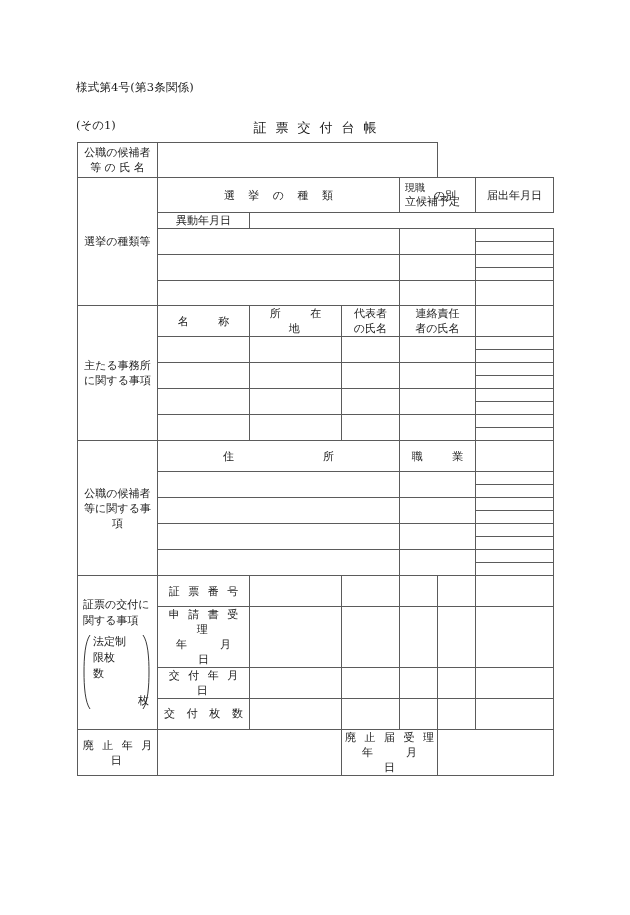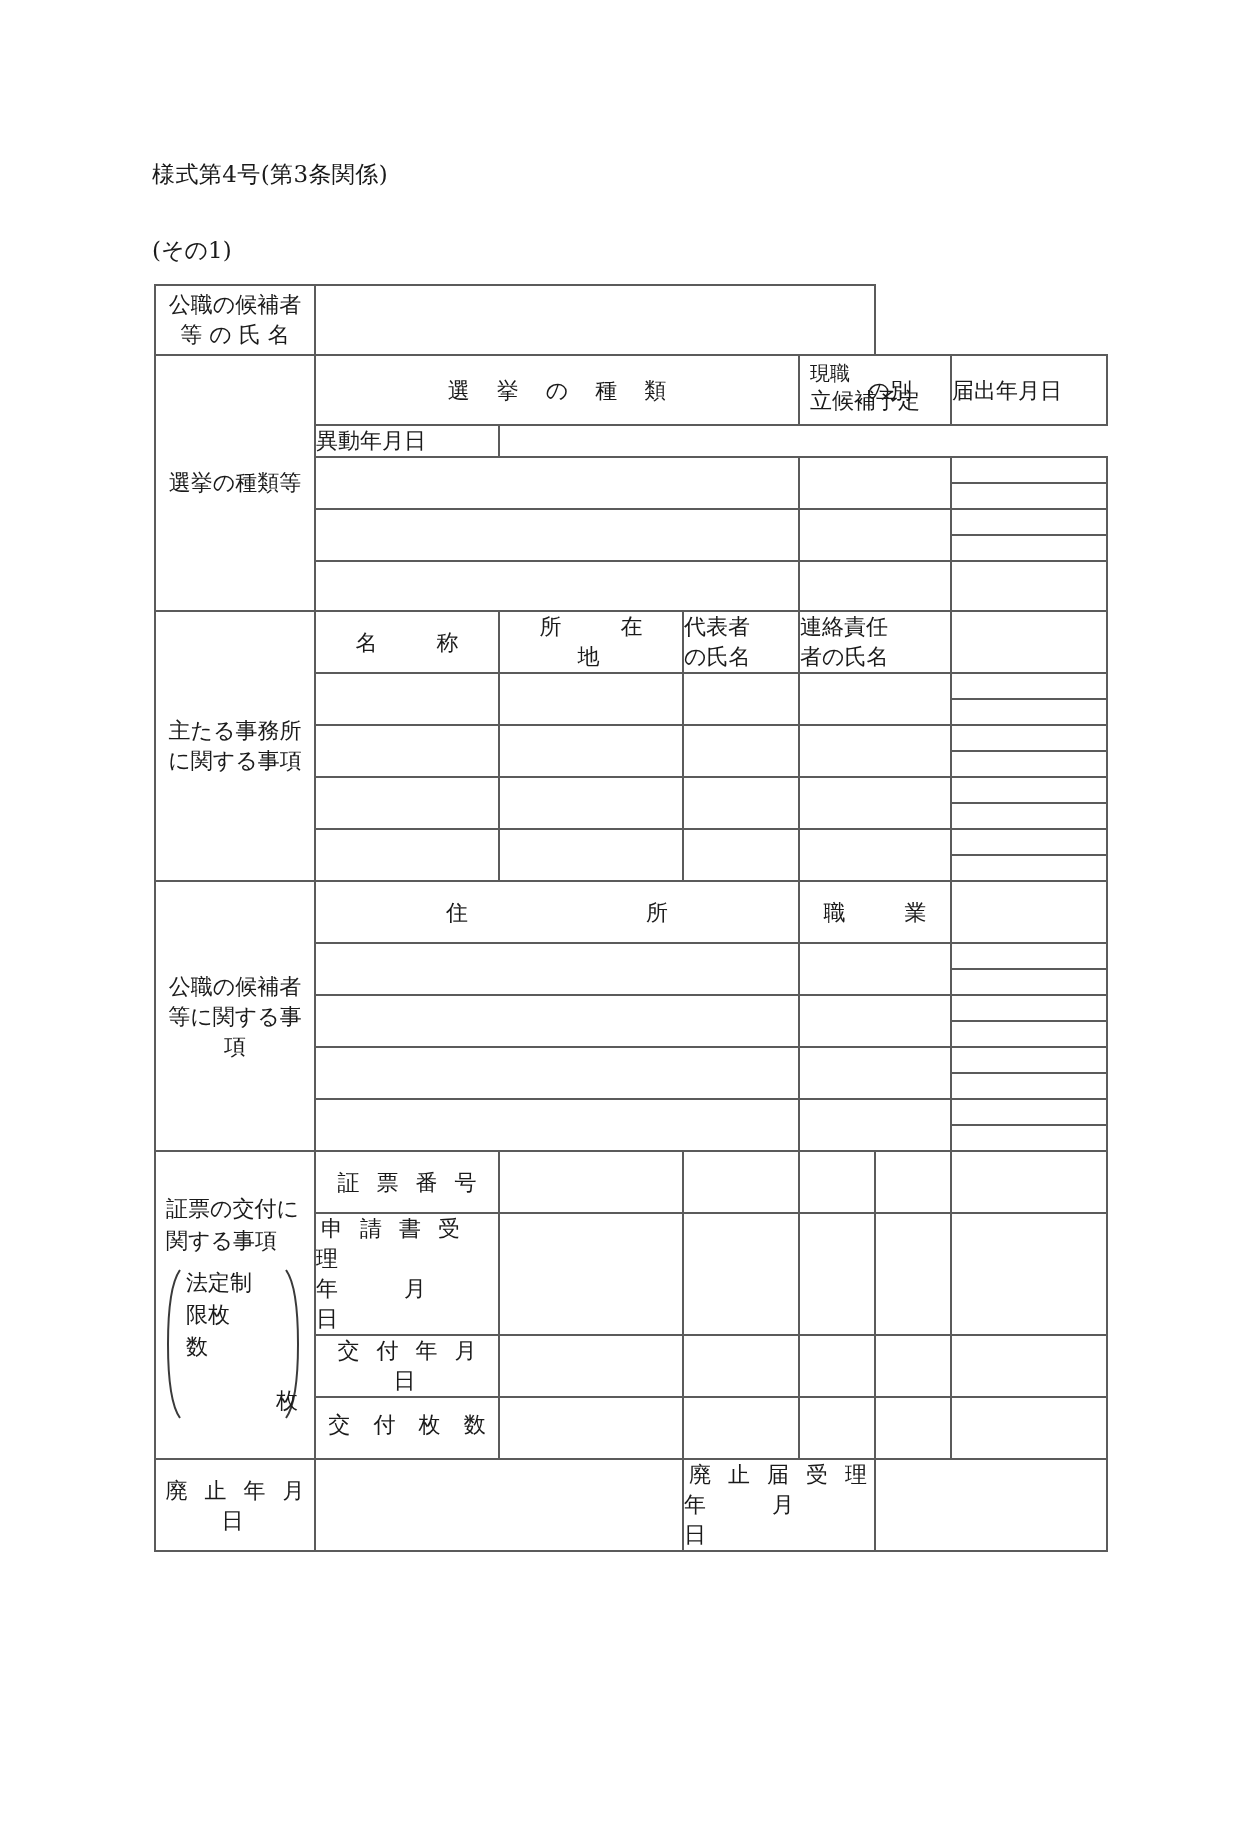--- a/index.html
+++ b/index.html
@@ -112,21 +112,21 @@
     font-family: Liberation Mono, monospace;
   }
   .genshoku .nobetsu {
     position: absolute;
     right: 19px; top: 10px;
     font-size: 11px;
   }
 
   
   .twoline {
-    text-align: left;
+    text-align: center;
     line-height: 15px;
     font-size: 11px;
   }
 
   
   .cert-left {
     position: relative;
     vertical-align: top;
   }
   .cert-left .title {
@@ -174,20 +174,21 @@
   .h-cert2{ height: 34px; }
   .h-last { height: 34px; }
 </style>
 </head>
 <body>
 
 <div class="page">
 
   <div class="form-no">様式第4号(第3条関係)</div>
   <div class="form-sub">(その1)</div>
+  <div class="doc-title">証票交付台帳</div>
 
   <table class="grid">
     <colgroup>
       <col style="width:80px">
       <col style="width:92px">
       <col style="width:92px">
       <col style="width:58px">
       <col style="width:38px">
       <col style="width:38px">
       <col style="width:78px">

